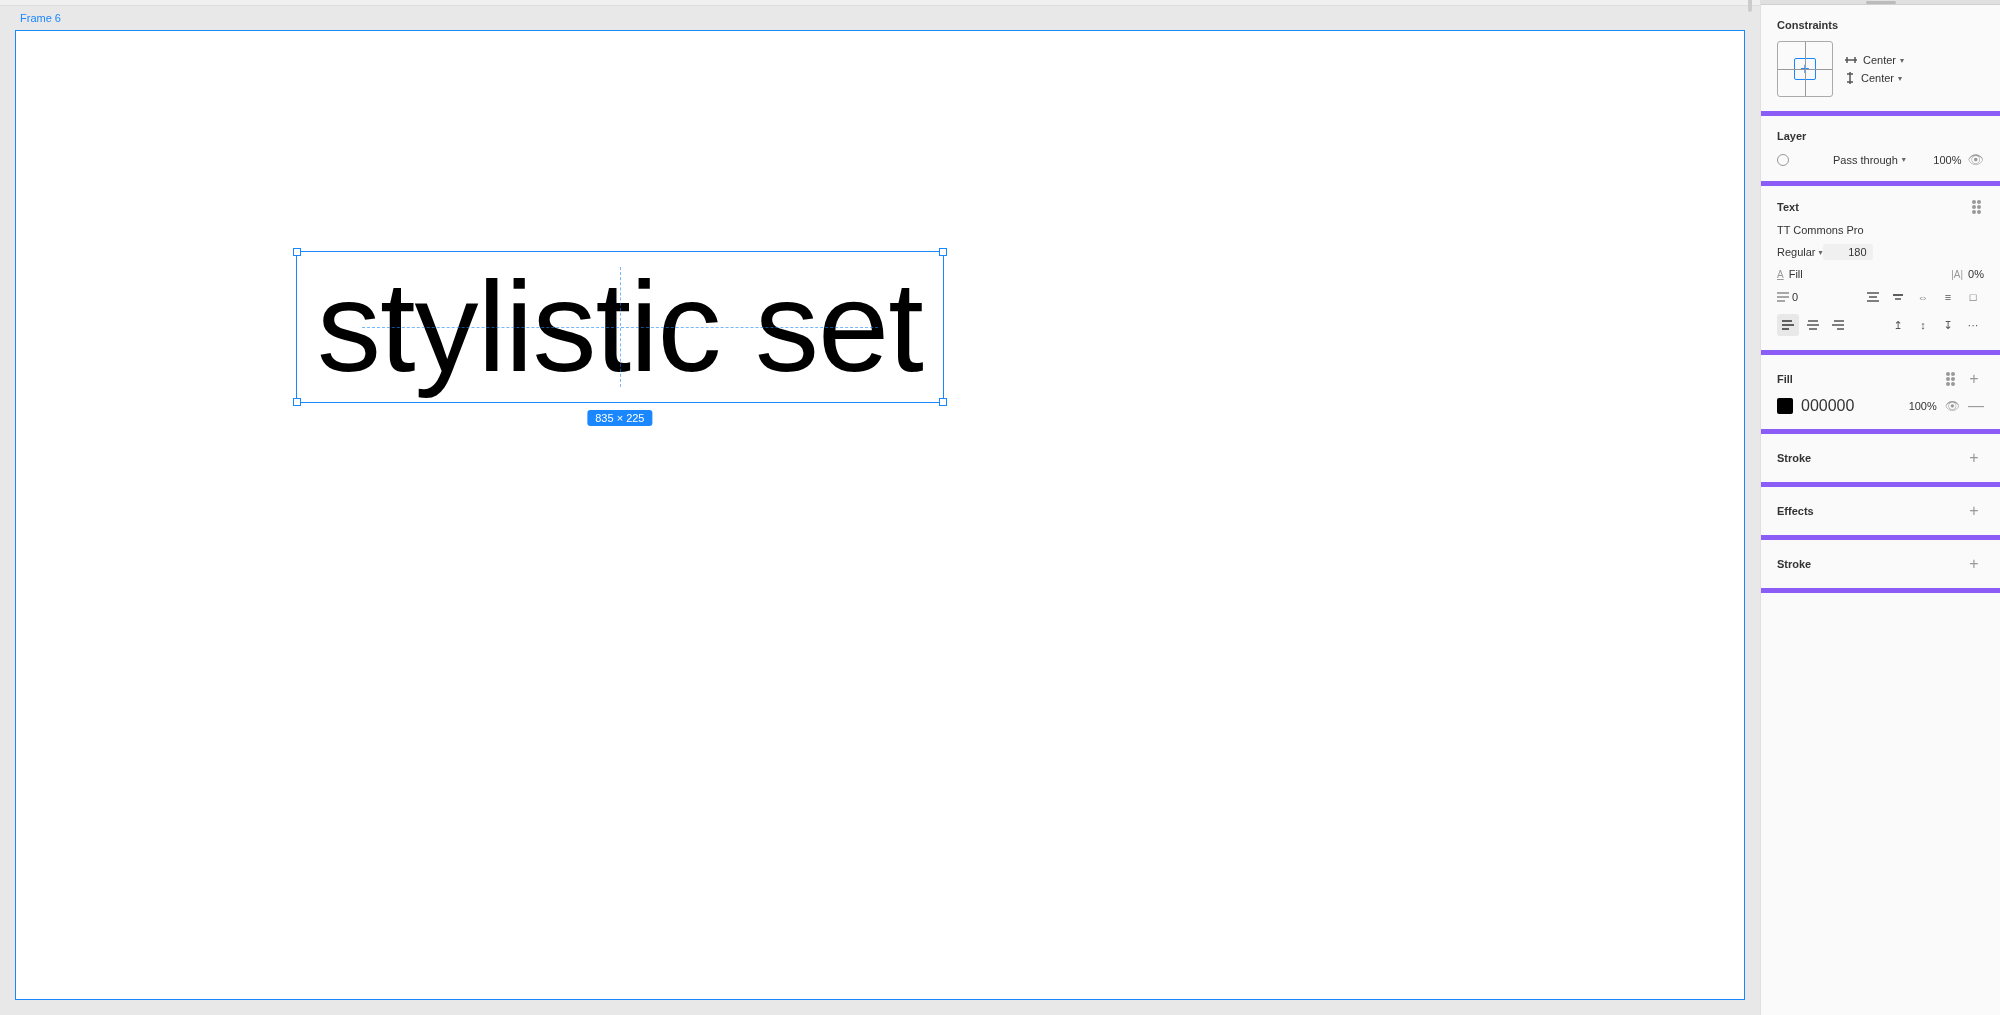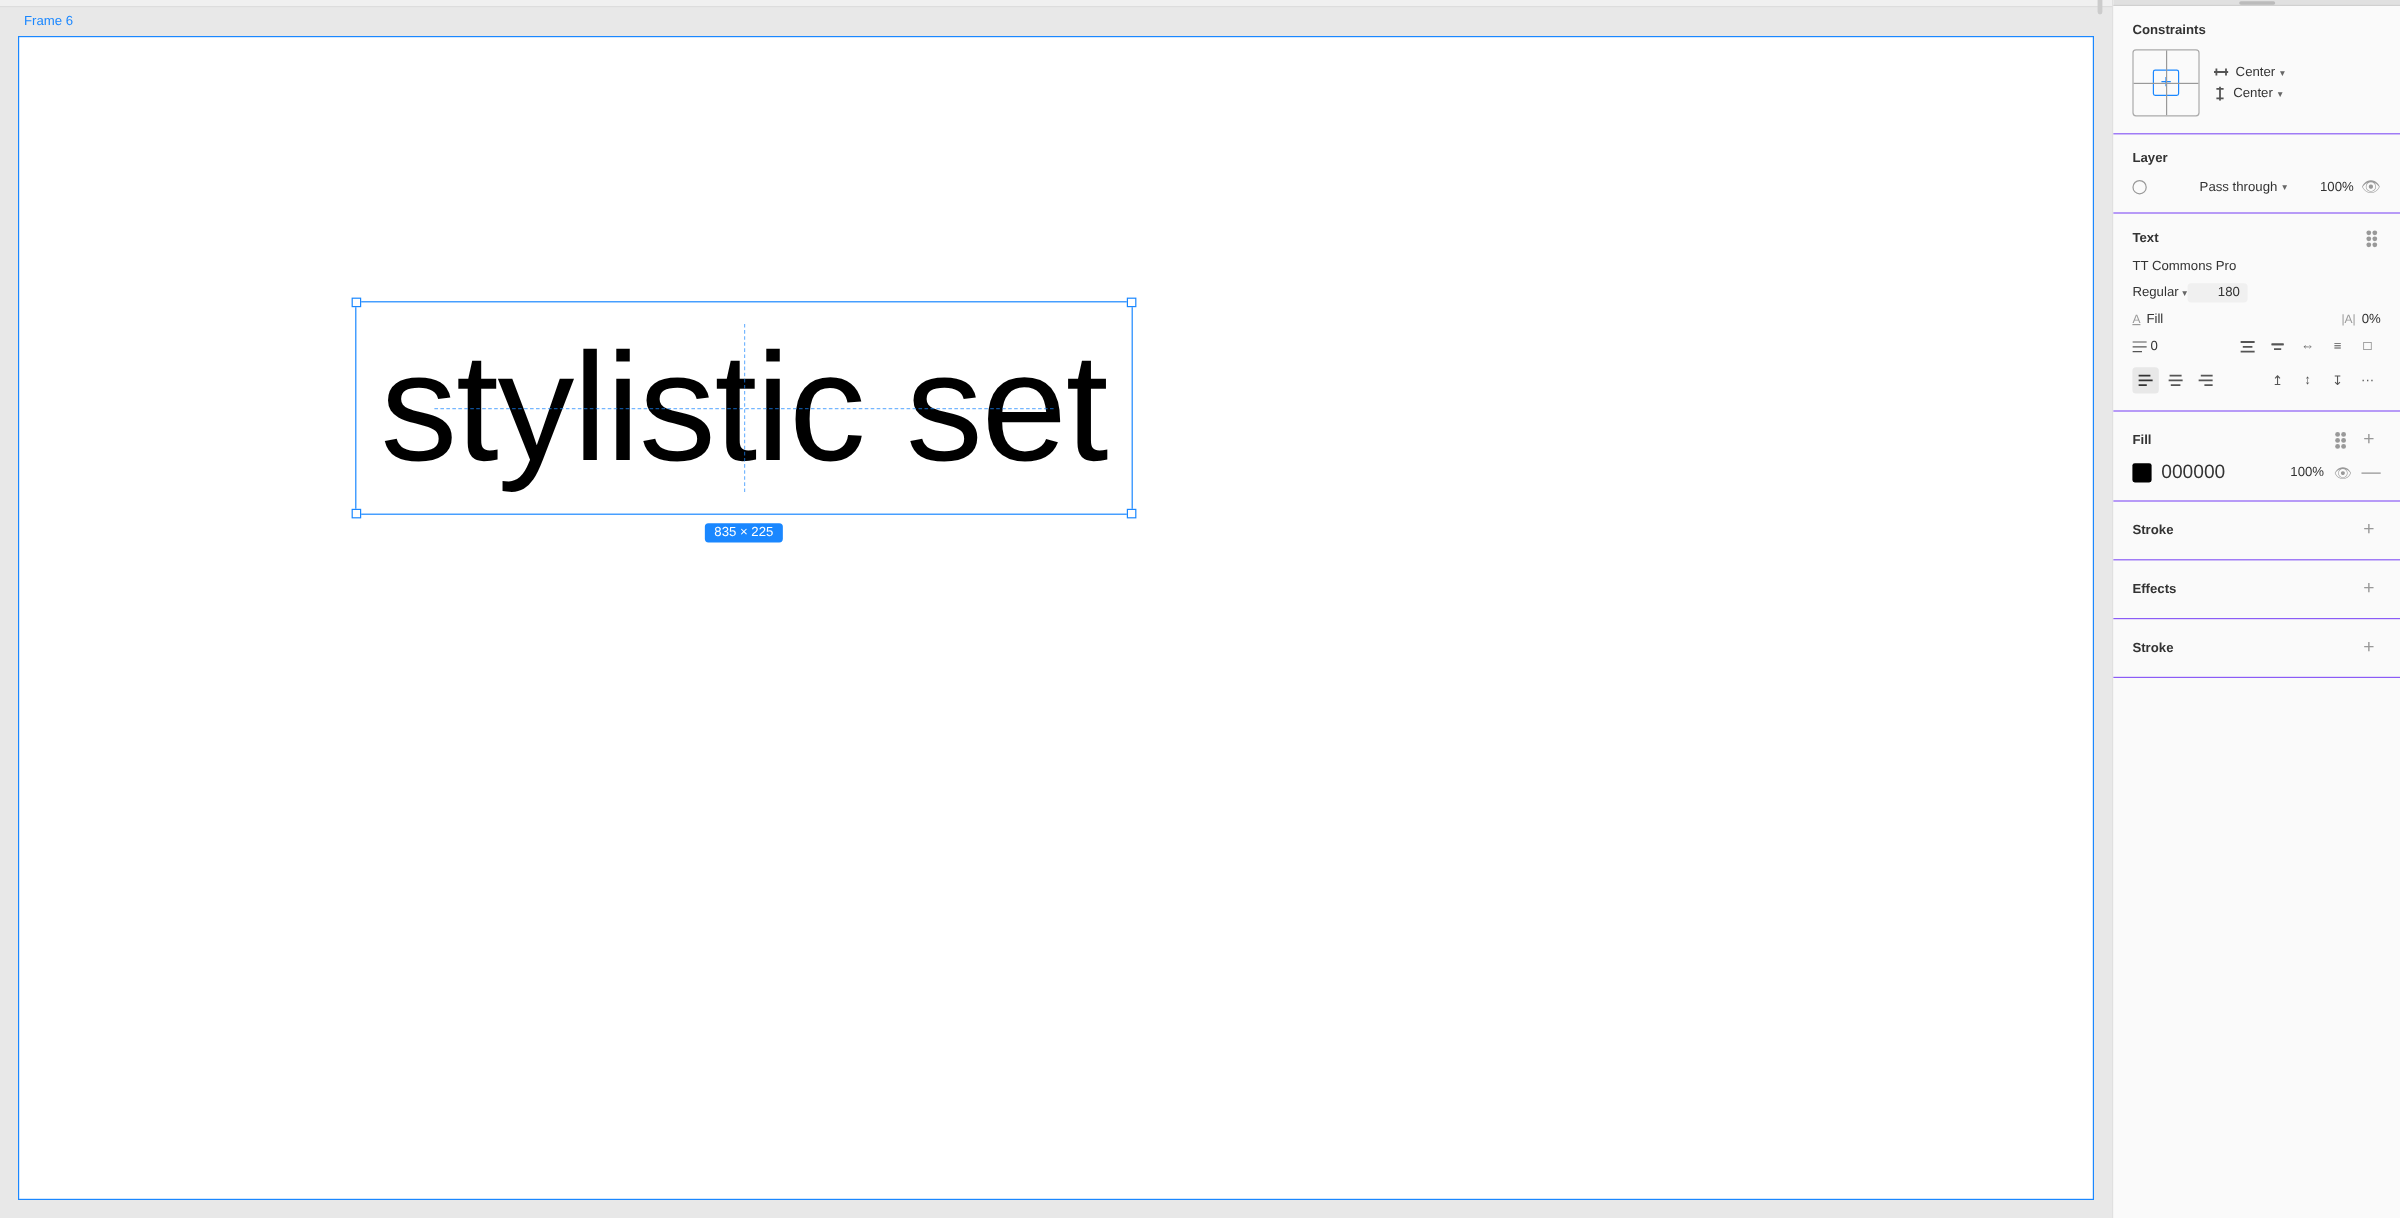--- a/index.html
+++ b/index.html
@@ -42,21 +42,21 @@
     
     .text-selection-wrapper {
       position: absolute;
       top: 220px;
       left: 280px;
     }
 
     .selection-box {
       position: relative;
       border: 1.5px solid #1a87ff;
-      padding: 14px 0;
+      padding: 1px 0;
     }
 
     .selection-handle {
       position: absolute;
       width: 8px;
       height: 8px;
       background: white;
       border: 1.5px solid #1a87ff;
     }
 
@@ -111,21 +111,21 @@
     .right-panel {
       width: 240px;
       background: #fafafa;
       border-left: 1px solid #e0e0e0;
       overflow-y: auto;
       display: flex;
       flex-direction: column;
     }
 
     .panel-section {
-      border-bottom: 1px solid #8b5cf6;
+      border-bottom: 5px solid #8b5cf6;
       padding: 14px 16px;
     }
 
     .section-title {
       font-size: 11px;
       font-weight: 600;
       color: #333;
       margin-bottom: 10px;
       display: flex;
       align-items: center;

